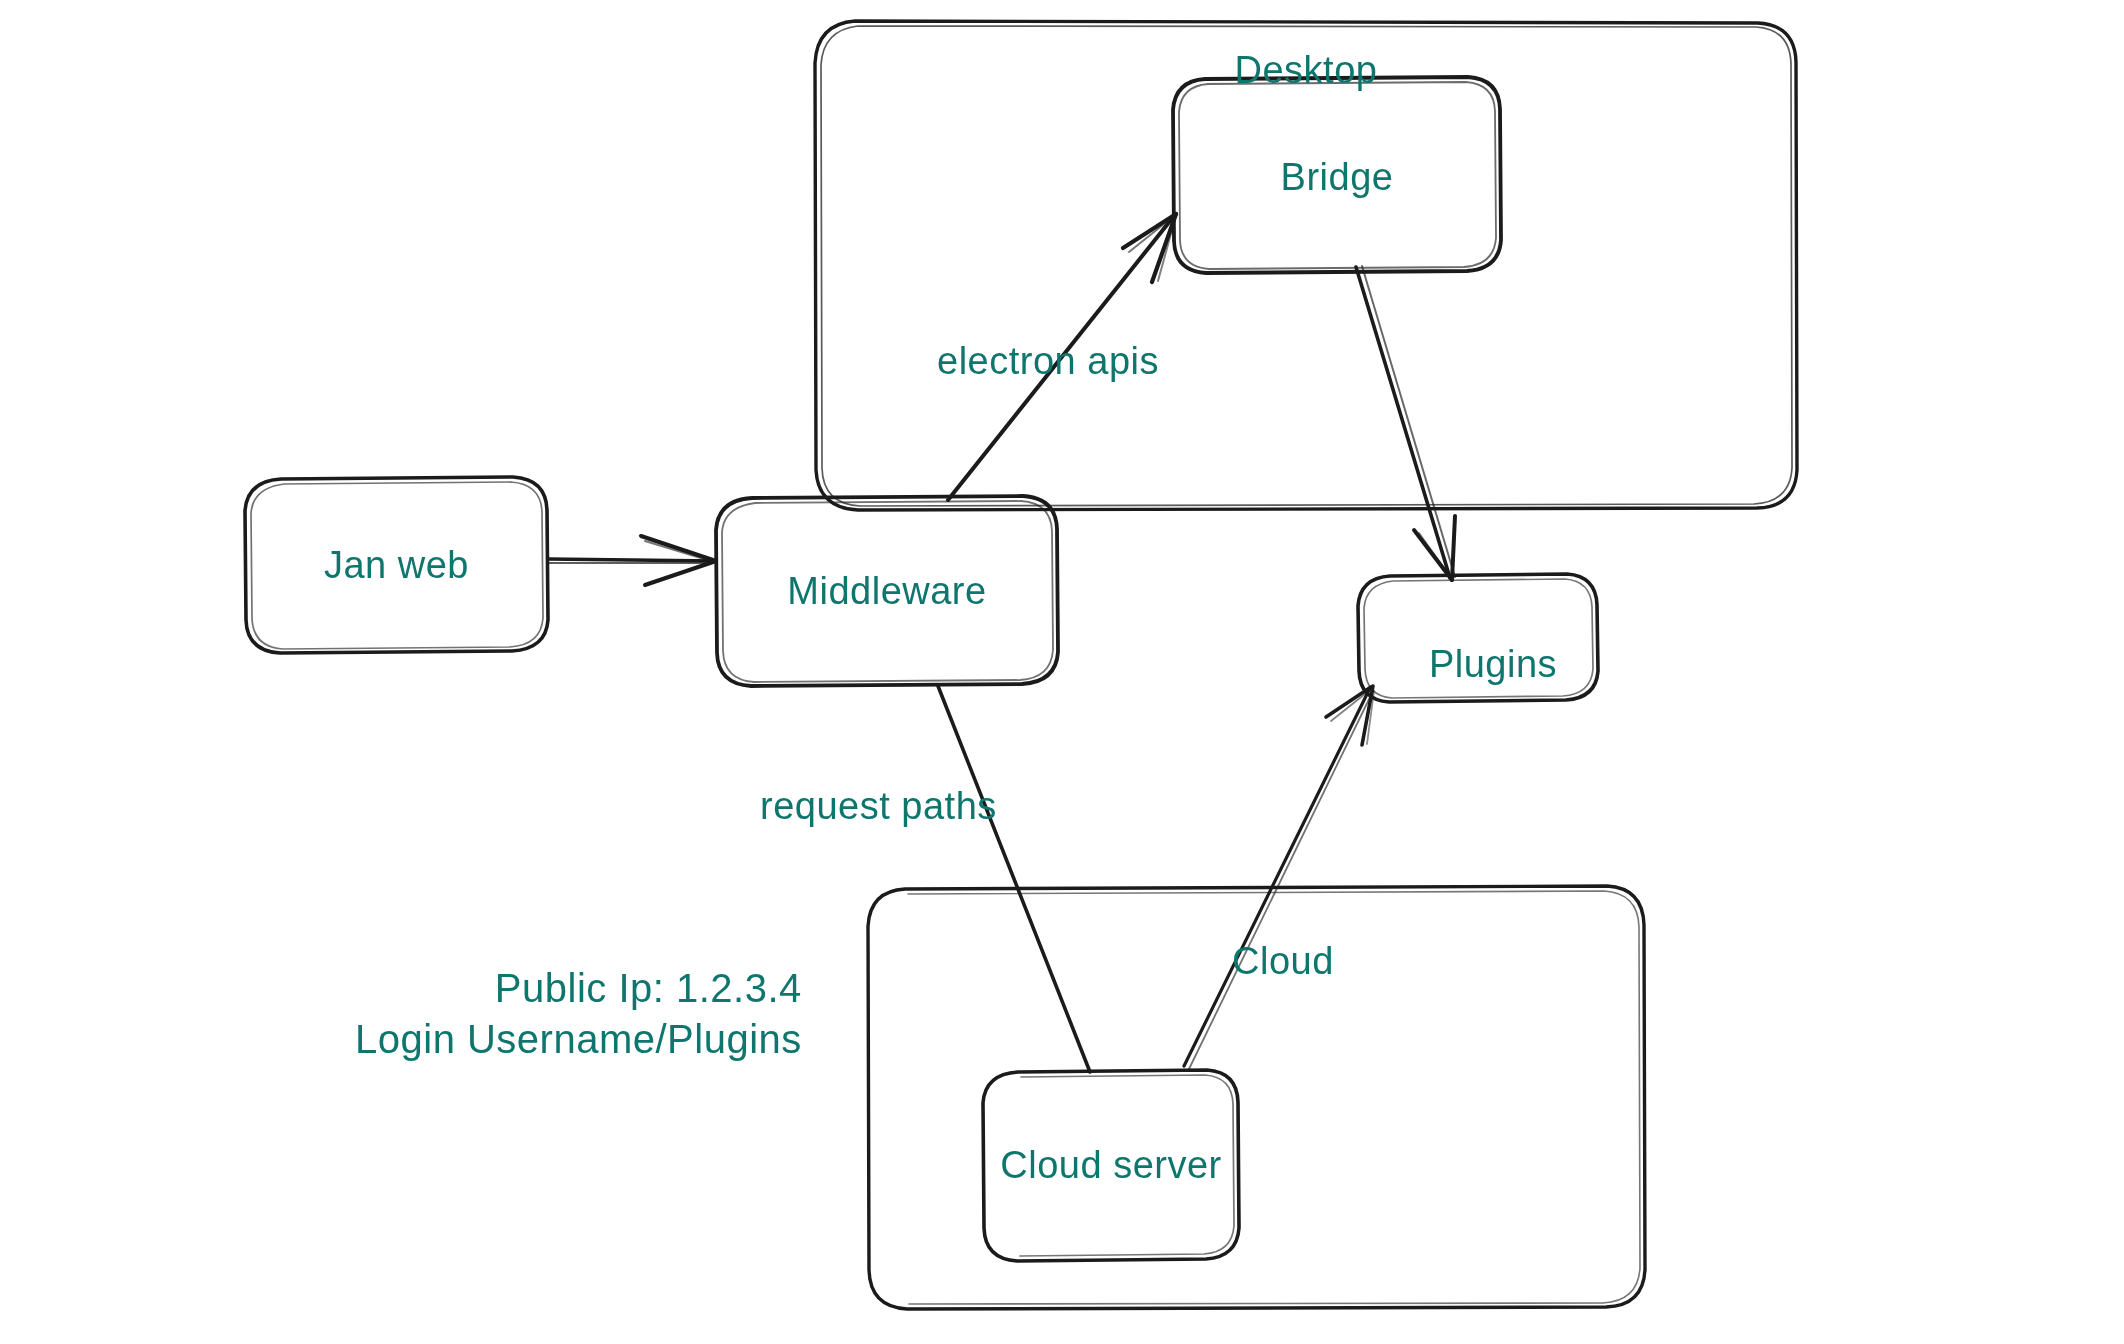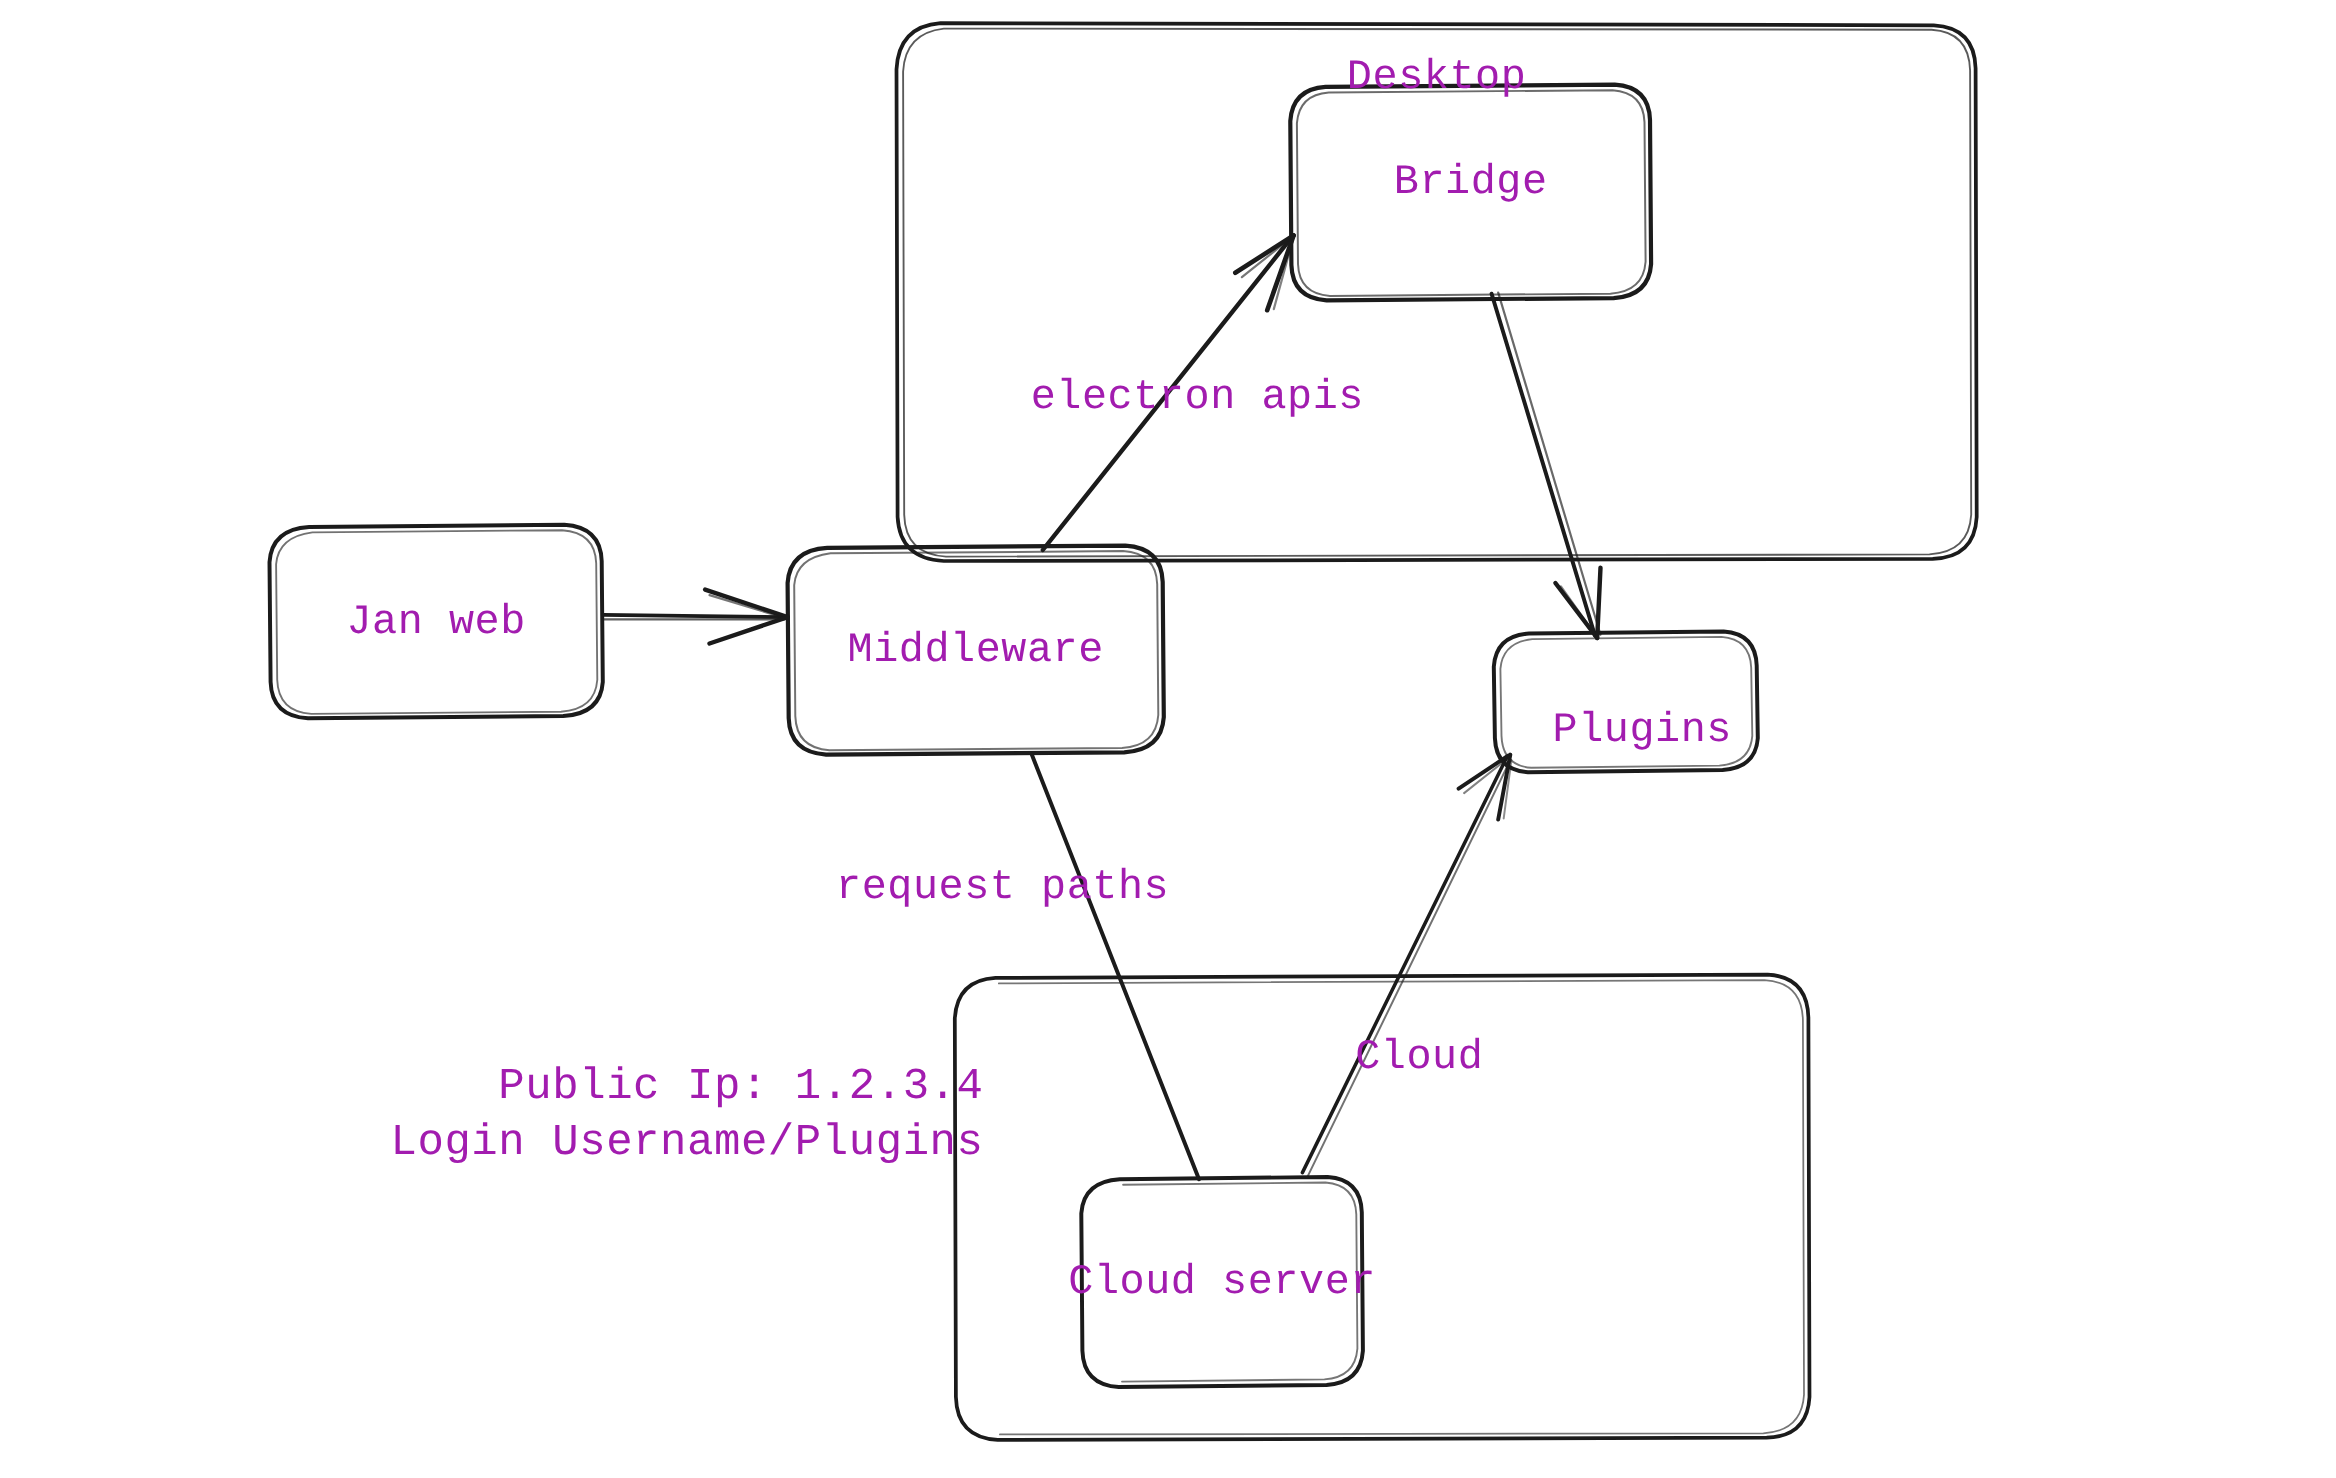--- a/index.html
+++ b/index.html
@@ -17,22 +17,22 @@
   }
   #canvas {
     position: absolute;
     left: 0;
     top: 0;
     width: 2124px;
     height: 1344px;
   }
   .hand-text {
     position: absolute;
-    color: #a21caf;
-    font-family: Liberation Mono, monospace;
+    color: #0f766e;
+    font-family: Liberation Sans, sans-serif;
     font-weight: 400;
     letter-spacing: 0.5px;
     white-space: nowrap;
     -webkit-font-smoothing: antialiased;
   }
   .node-label {
     font-size: 38px;
   }
   .group-label {
     font-size: 38px;
@@ -143,21 +143,21 @@
         <path d="M 1367 744 L 1374 691" stroke-width="1.8" opacity="0.5"></path>
       </g>
 
     </g>
   </svg>
 
   <div class="label-center" style="left:815px; top:40px; width:982px; height:60px;">
     <span class="hand-text group-label" style="position:static;">Desktop</span>
   </div>
 
-  <div class="node-box" style="left:1173px; top:80px; width:328px; height:171px;">
+  <div class="node-box" style="left:1173px; top:92px; width:328px; height:171px;">
     <div class="label-center" style="left:0; top:0; width:100%; height:100%;">
       <span class="hand-text node-label" style="position:static;">Bridge</span>
     </div>
   </div>
 
   <div class="node-box" style="left:245px; top:477px; width:303px; height:176px;">
     <div class="label-center" style="left:0; top:0; width:100%; height:100%;">
       <span class="hand-text node-label" style="position:static;">Jan web</span>
     </div>
   </div>

